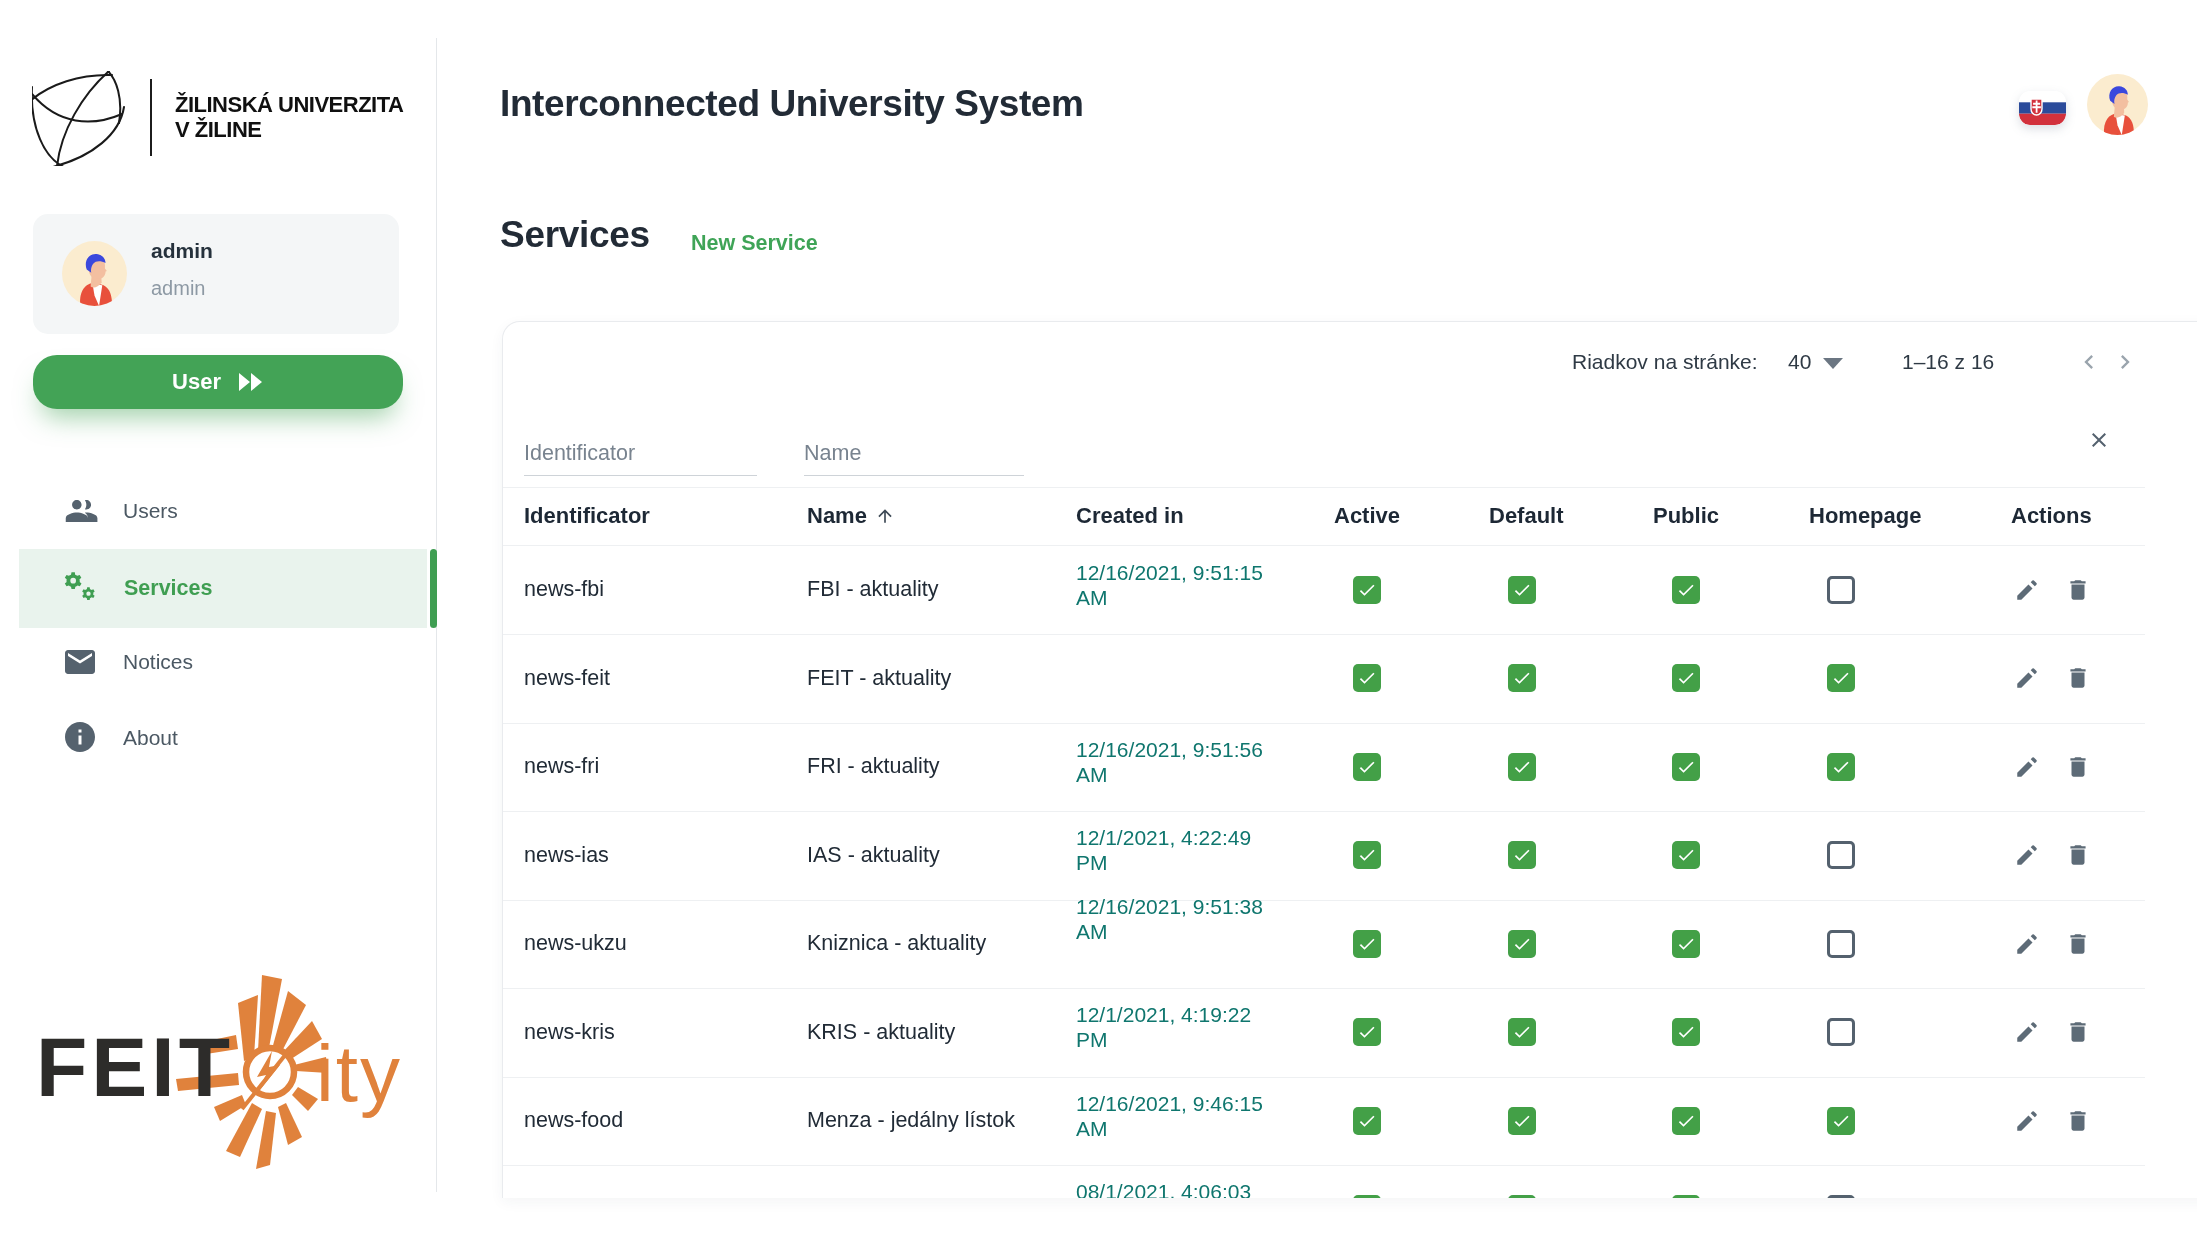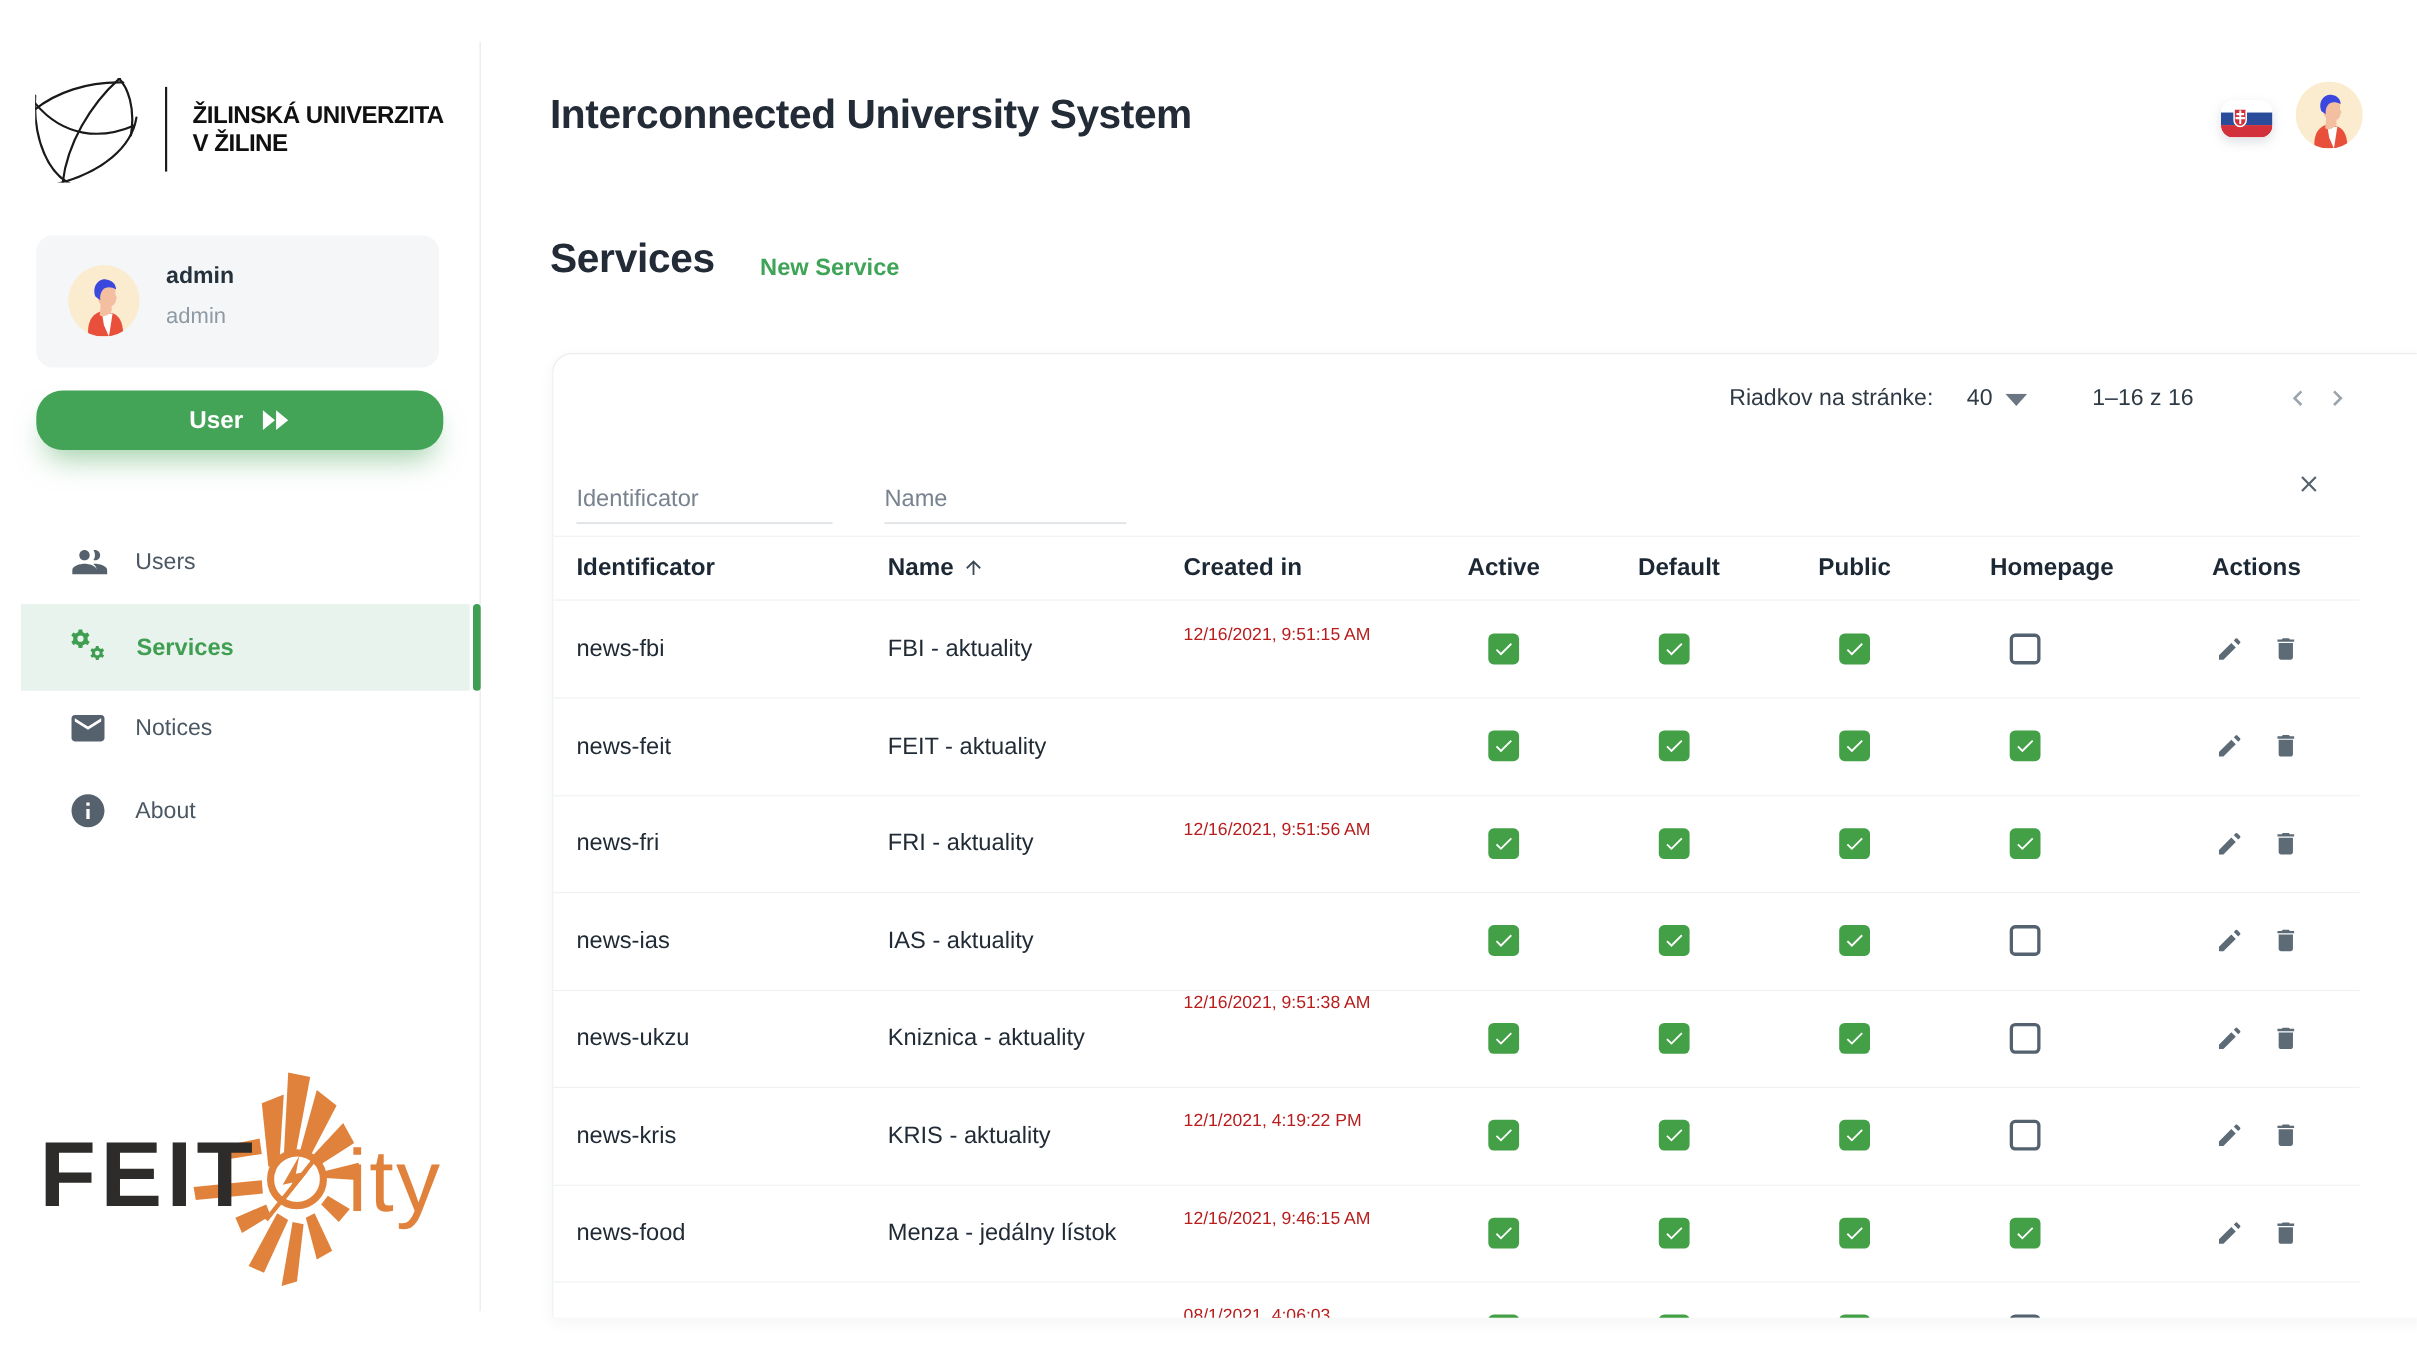--- a/index.html
+++ b/index.html
@@ -26,21 +26,21 @@
 .flag{left:2019px;top:91px;border-radius:11px;box-shadow:0 4px 10px rgba(120,130,150,.25)}
 .av2{left:2087px;top:74px}
 .card{left:502px;top:321px;width:1884px;height:877px;background:#fff;border:1px solid #e9ebee;border-bottom:0;border-radius:18px 18px 0 0;box-shadow:0 4px 14px rgba(40,55,70,.05);overflow:hidden}
 .card .abs{position:absolute}
 .pgl{font-size:21px;color:#2f3a45;line-height:24px}
 .inpl{font-size:21.5px;color:#78838f;line-height:24px}
 .uline{height:1px;background:#ced3d8}
 .thx{font-size:22px;font-weight:bold;color:#1d2835;line-height:25px}
 .bline{height:1px;background:#eef0f2;left:0;width:1642px}
 .cell{font-size:21.5px;color:#212b36;line-height:25px}
-.date{font-size:16px;color:#b91c1c;line-height:35px}
+.date{font-size:21px;color:#0f766e;line-height:25px}
 .cb{width:28px;height:28px;border-radius:5px;background:#43a047;display:flex;align-items:center;justify-content:center}
 .cb.off{background:#fff;border:3px solid #54616e}
 </style></head>
 <body>
 <div class="vline"></div>
 
 <svg class="abs unilogo" width="95" height="95" viewBox="0 0 95 95" fill="none" stroke="#1a1a1a" stroke-width="2" stroke-linecap="round">
 <path d="M-2,30 C18,13 48,3 80,4"></path>
 <path d="M74,-2 C85,8 91,28 87,52"></path>
 <path d="M92,36 C88,62 62,86 17,97"></path>
@@ -264,20 +264,21 @@
   <svg class="abs" style="left:1511px;top:431.5px" width="26" height="26" viewBox="0 0 24 24" fill="#5d6b77">
       <path d="M3 17.25V21h3.75L17.1 10.64l-3.75-3.75L3 17.25zM20.71 7.04c.39-.39.39-1.02 0-1.41l-2.34-2.34a.9959.9959 0 0 0-1.41 0l-1.52 1.52 3.75 3.75 1.52-1.52z"></path>
     </svg>
   <svg class="abs" style="left:1562px;top:431.5px" width="26" height="26" viewBox="0 0 24 24" fill="#5d6b77">
       <path d="M6 19c0 1.1.9 2 2 2h8c1.1 0 2-.9 2-2V7H6v12zM19 4h-3.5l-1-1h-5l-1 1H5v2h14V4z"></path>
     </svg>
 
   <div class="abs bline" style="top:577.5px"></div>
   <div class="abs cell" style="left:21px;top:520.5px">news-ias</div>
   <div class="abs cell" style="left:304px;top:520.5px">IAS - aktuality</div>
+  <div class="abs date" style="left:573px;top:503.0px;width:210px">12/1/2021, 4:22:49 PM</div>
   <div class="abs cb" style="left:849.5px;top:519.3px">
       <svg width="20" height="20" viewBox="0 0 24 24">
         <path d="M9 16.17 4.83 12l-1.42 1.41L9 19 21 7l-1.41-1.41z" fill="#fff"></path>
       </svg>
     </div>
   <div class="abs cb" style="left:1004.5px;top:519.3px">
       <svg width="20" height="20" viewBox="0 0 24 24">
         <path d="M9 16.17 4.83 12l-1.42 1.41L9 19 21 7l-1.41-1.41z" fill="#fff"></path>
       </svg>
     </div>

